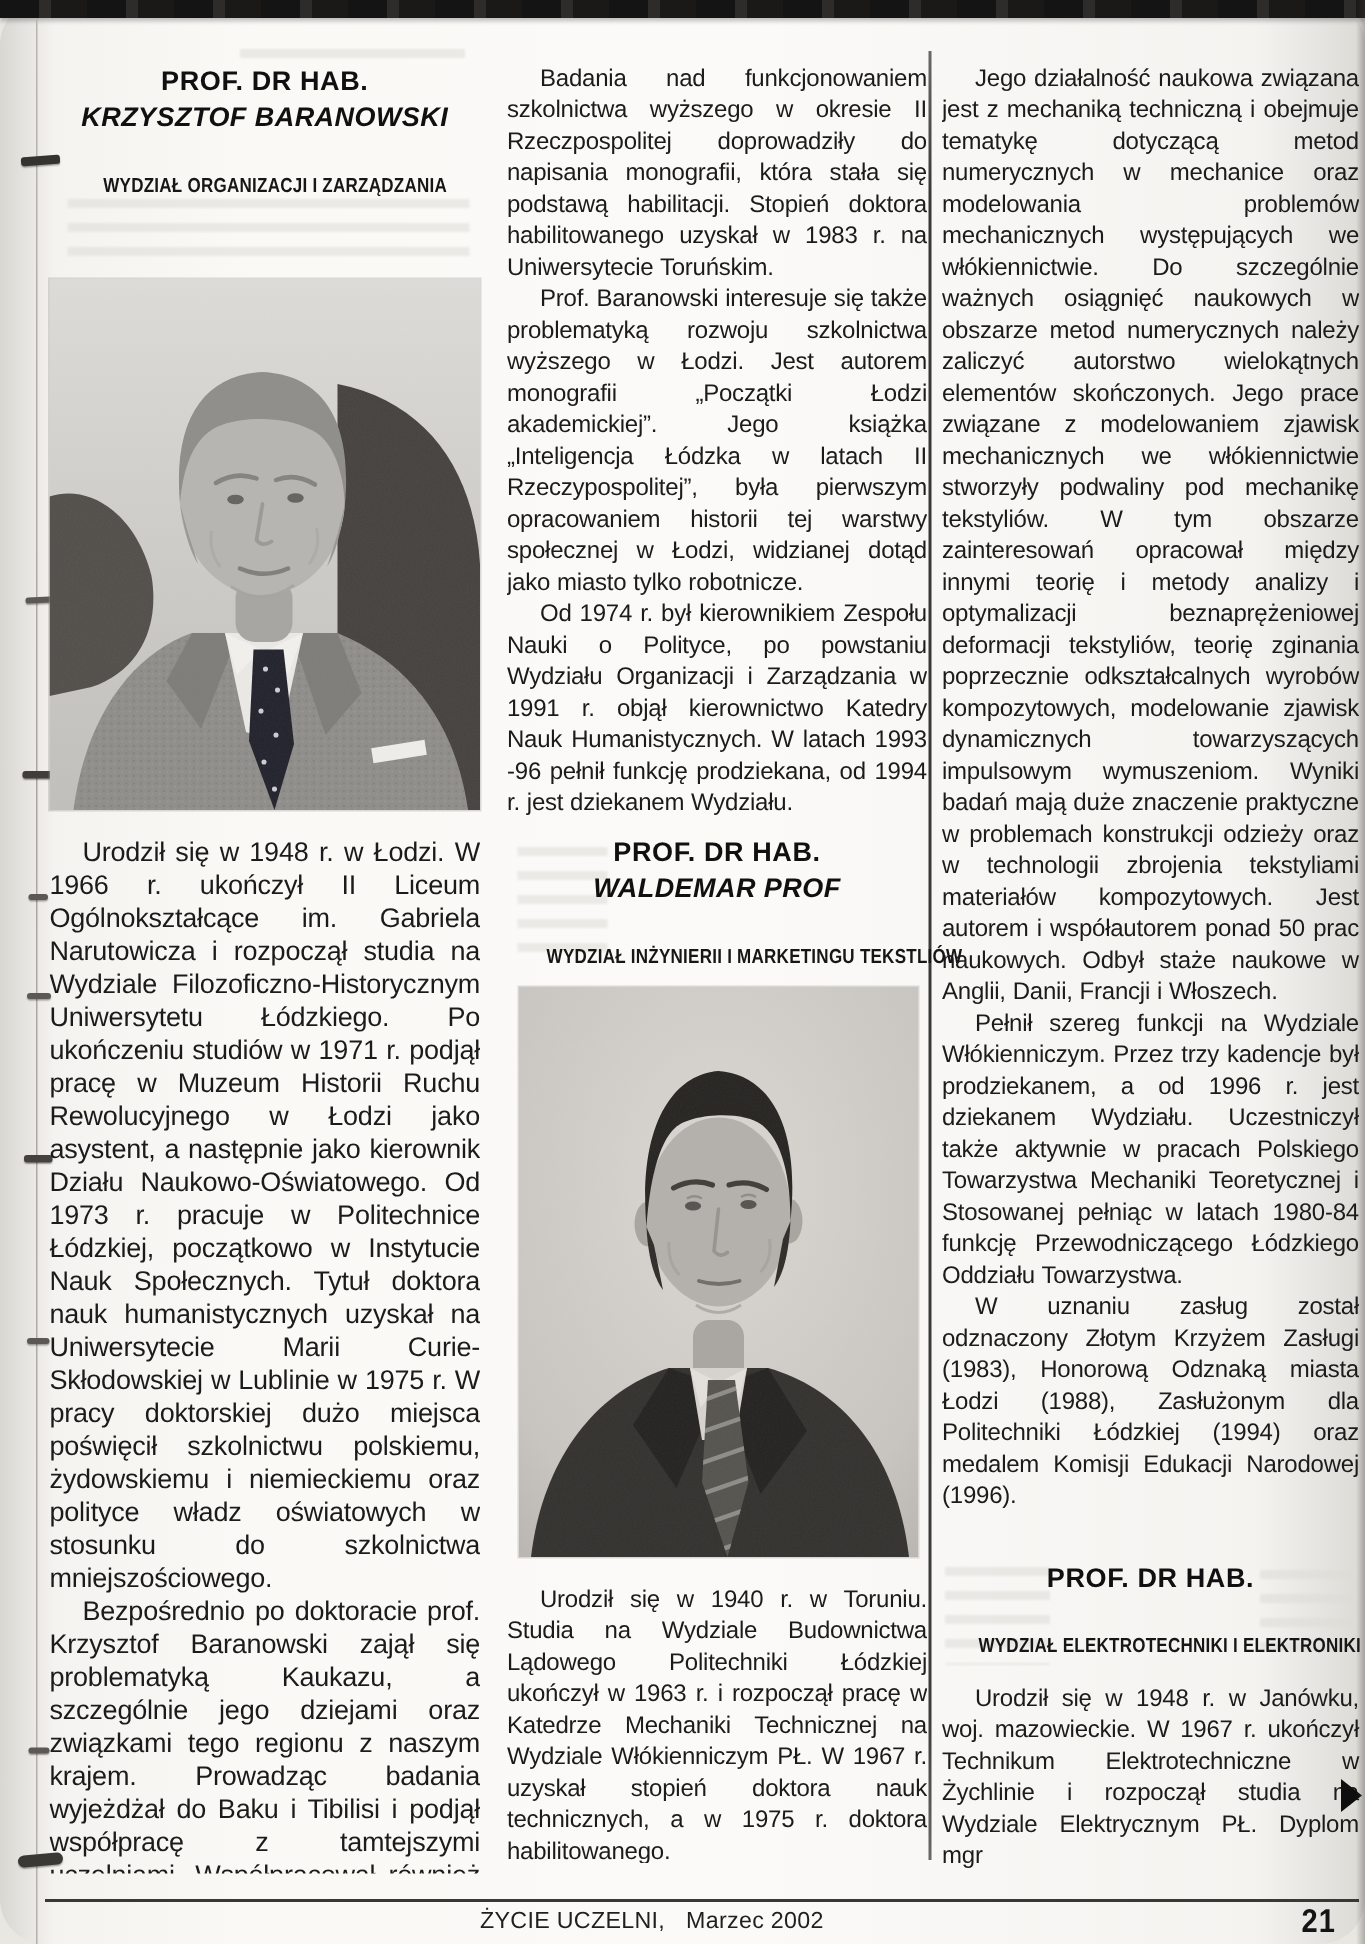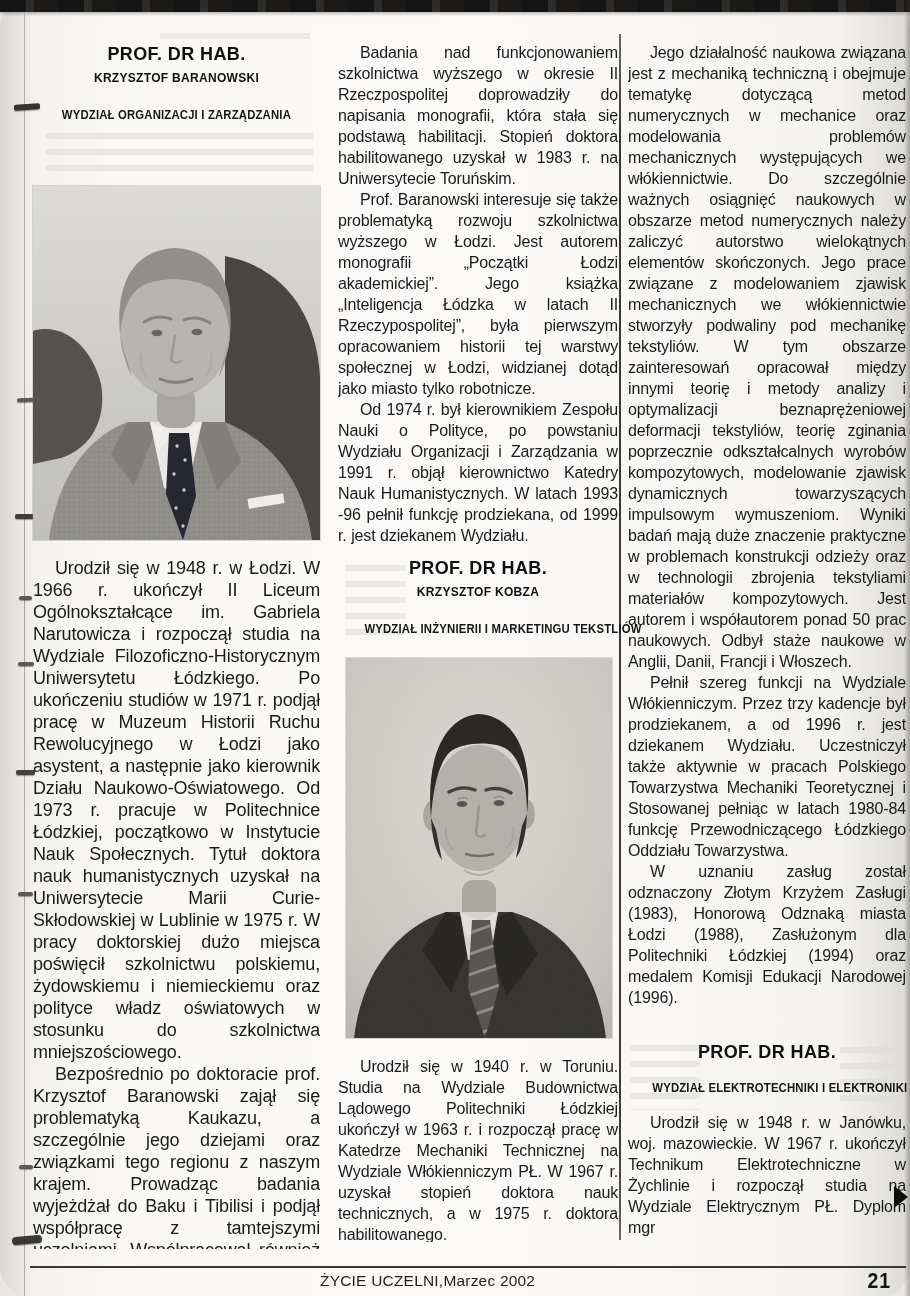--- a/index.html
+++ b/index.html
@@ -42,22 +42,22 @@
   .bm7{left:18px;top:892px;width:15px;}
   .bm8{left:19px;top:1165px;width:14px;}
   .bm9{left:12px;top:1236px;width:30px;height:8px;transform:rotate(-5deg);background:#3a3834;border-radius:4px;}
   .ghost{
     position:absolute;opacity:.55;filter:blur(.7px);
     background:repeating-linear-gradient(#0000 0 5px,#dedcd7 5px 11px,#0000 11px 16px);
   }
   .col{position:absolute;}
   .prof-head{ text-align:center;color:#101010;font-weight:bold; }
   .prof-head .l1{font-size:18px;letter-spacing:.4px;line-height:24px;}
-  .prof-head .l2{font-size:12px;letter-spacing:.3px;line-height:25px;}
-  .dept-wrap{text-align:center;margin-top:14px;}
+  .prof-head .l2{font-size:18px;letter-spacing:.3px;line-height:25px;font-style:italic;}
+  .dept-wrap{text-align:right;margin-top:24px;}
   .dept{
     display:inline-block;font-weight:bold;font-size:13.5px;letter-spacing:.2px;
     color:#161616;transform:scaleX(.84);transform-origin:center;white-space:nowrap;
   }
   .body-text p{
     margin:0;text-align:justify;text-indent:22px;color:#1b1b1b;
     font-size:16px;line-height:21px;letter-spacing:-.15px;word-spacing:.3px;
   }
   .col1-text p{font-size:18px;line-height:22px;}
   .clip{overflow:hidden;}
@@ -65,21 +65,21 @@
   .divider{
     position:absolute;left:619px;top:34px;width:2px;height:1206px;
     background:linear-gradient(#6a6864,#393733 8%,#3d3b37 92%,#6a6864);
   }
   .footer-rule{
     position:absolute;left:30px;top:1266px;width:876px;height:2px;background:#3a3834;
   }
   .footer-text{
     position:absolute;left:320px;top:1272px;font-size:15.5px;color:#201f1d;letter-spacing:.2px;
   }
-  .footer-text .issue{}
+  .footer-text .issue{margin-left:14px;}
   .page-number{
     position:absolute;left:866px;top:1268px;font-size:22px;font-weight:bold;color:#141414;
     letter-spacing:1px;transform:scaleX(.88);
   }
   .cont-arrow{
     position:absolute;left:894px;top:1186px;width:0;height:0;
     border-left:14px solid #0e0e0e;border-top:11px solid transparent;border-bottom:11px solid transparent;
   }
 </style>
 </head>
@@ -172,27 +172,27 @@
   </svg>
 
   <div class="col body-text col1-text clip" style="left:33px;top:557px;width:287px;height:692px;">
     <p>Urodził się w 1948 r. w Łodzi. W 1966 r. ukończył II Liceum Ogólnokształcące im. Gabriela Narutowicza i rozpoczął studia na Wydziale Filozoficzno-Historycznym Uniwersytetu Łódzkiego. Po ukończeniu studiów w 1971 r. podjął pracę w Muzeum Historii Ruchu Rewolucyjnego w Łodzi jako asystent, a następnie jako kierownik Działu Naukowo-Oświatowego. Od 1973 r. pracuje w Politechnice Łódzkiej, początkowo w Instytucie Nauk Społecznych. Tytuł doktora nauk humanistycznych uzyskał na Uniwersytecie Marii Curie-Skłodowskiej w Lublinie w 1975 r. W pracy doktorskiej dużo miejsca poświęcił szkolnictwu polskiemu, żydowskiemu i niemieckiemu oraz polityce władz oświatowych w stosunku do szkolnictwa mniejszościowego.</p>
     <p>Bezpośrednio po doktoracie prof. Krzysztof Baranowski zajął się problematyką Kaukazu, a szczególnie jego dziejami oraz związkami tego regionu z naszym krajem. Prowadząc badania wyjeżdżał do Baku i Tibilisi i podjął współpracę z tamtejszymi uczelniami. Współpracował również z redakcją Wielkiej Encyklopedii Powszechnej, wydawanej przez PWN, dla której przygotował kilkanaście haseł dotyczących Kaukazu.</p>
   </div>
 
   <div class="col body-text clip" style="left:338px;top:42px;width:280px;height:506px;">
     <p>Badania nad funkcjonowaniem szkolnictwa wyższego w okresie II Rzeczpospolitej doprowadziły do napisania monografii, która stała się podstawą habilitacji. Stopień doktora habilitowanego uzyskał w 1983 r. na Uniwersytecie Toruńskim.</p>
     <p>Prof. Baranowski interesuje się także problematyką rozwoju szkolnictwa wyższego w Łodzi. Jest autorem monografii „Początki Łodzi akademickiej”. Jego książka „Inteligencja Łódzka w latach II Rzeczypospolitej”, była pierwszym opracowaniem historii tej warstwy społecznej w Łodzi, widzianej dotąd jako miasto tylko robotnicze.</p>
-    <p>Od 1974 r. był kierownikiem Zespołu Nauki o Polityce, po powstaniu Wydziału Organizacji i Zarządzania w 1991 r. objął kierownictwo Katedry Nauk Humanistycznych. W latach 1993 -96 pełnił funkcję prodziekana, od 1999 r. jest dziekanem Wydziału.</p>
+    <p>Od 1974 r. był kierownikiem Zespołu Nauki o Polityce, po powstaniu Wydziału Organizacji i Zarządzania w 1991 r. objął kierownictwo Katedry Nauk Humanistycznych. W latach 1993 -96 pełnił funkcję prodziekana, od 1994 r. jest dziekanem Wydziału.</p>
   </div>
 
   <div class="col" style="left:338px;top:556px;width:280px;">
     <div class="prof-head">
       <div class="l1">PROF. DR HAB.</div>
-      <div class="l2">KRZYSZTOF KOBZA</div>
+      <div class="l2">WALDEMAR PROF</div>
     </div>
     <div class="dept-wrap">
       <span class="dept">WYDZIAŁ INŻYNIERII I MARKETINGU TEKSTLIÓW</span>
     </div>
   </div>
 
   <svg class="photo" style="left:346px;top:658px;" width="266" height="380" viewBox="0 0 266 380" role="img" aria-label="Czarno-biały portret mężczyzny o ciemnych włosach, w ciemnej marynarce i krawacie w paski">
     <defs>
       <radialGradient id="p2bg" cx=".5" cy=".35" r=".9">
         <stop offset="0" stop-color="#dcd9d4"></stop>

